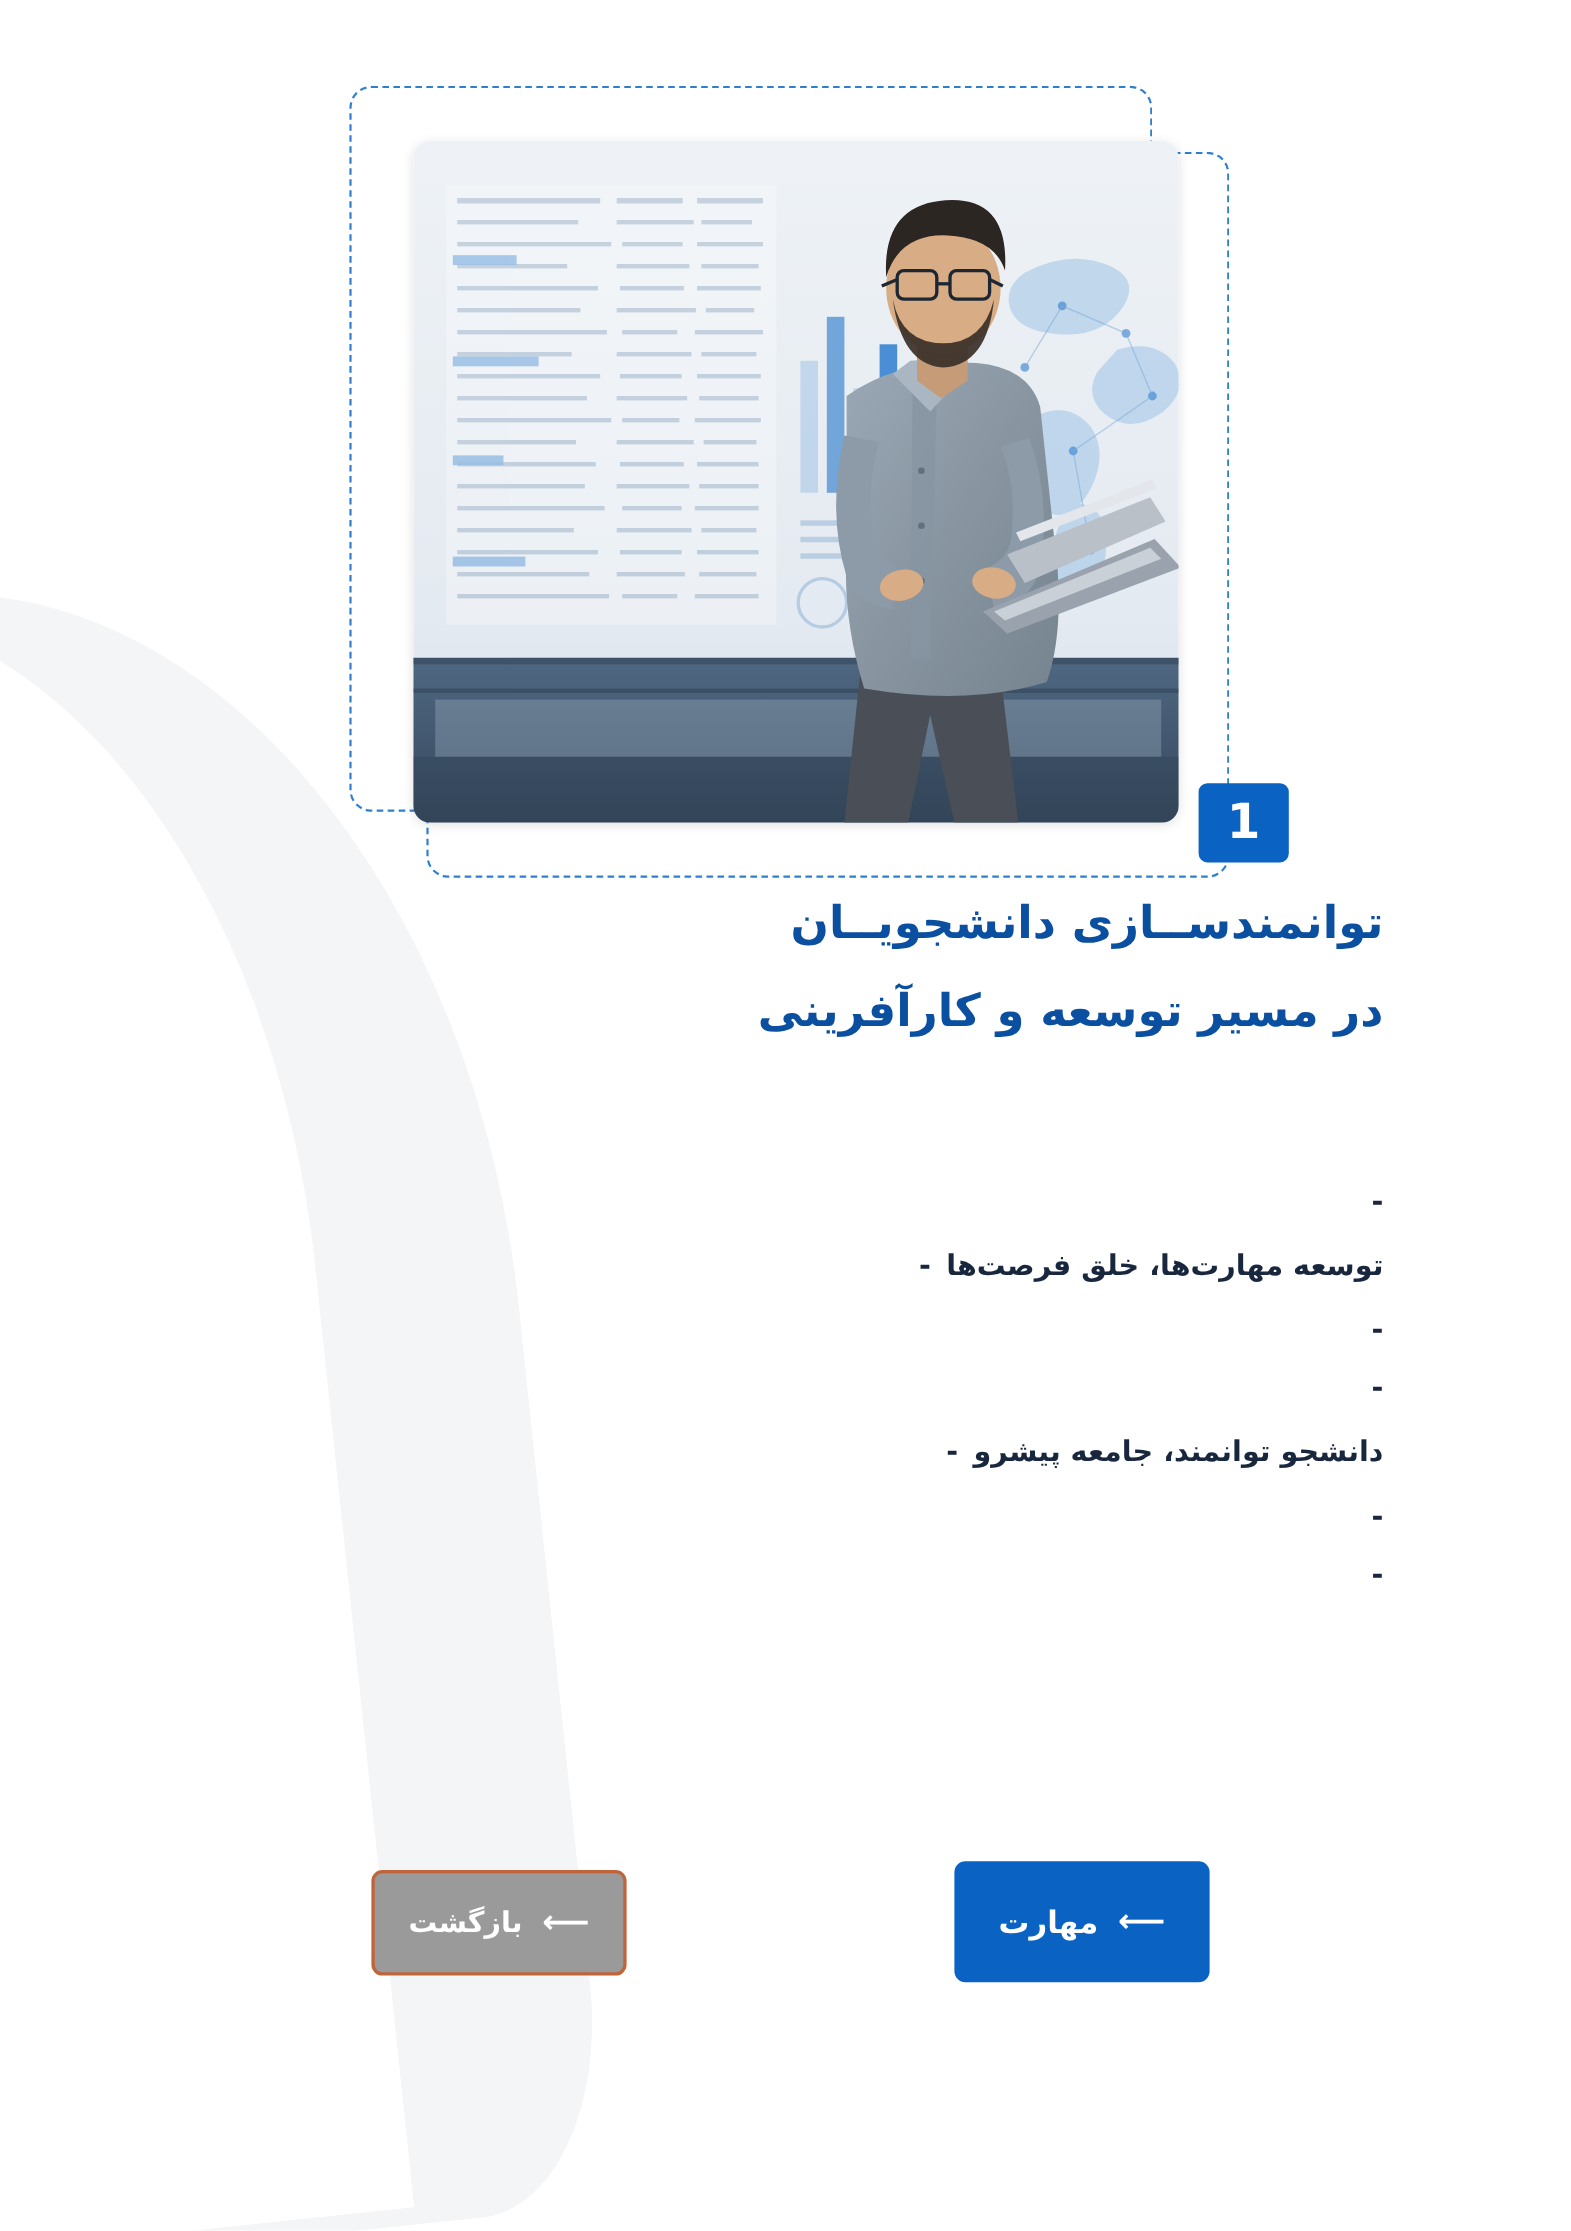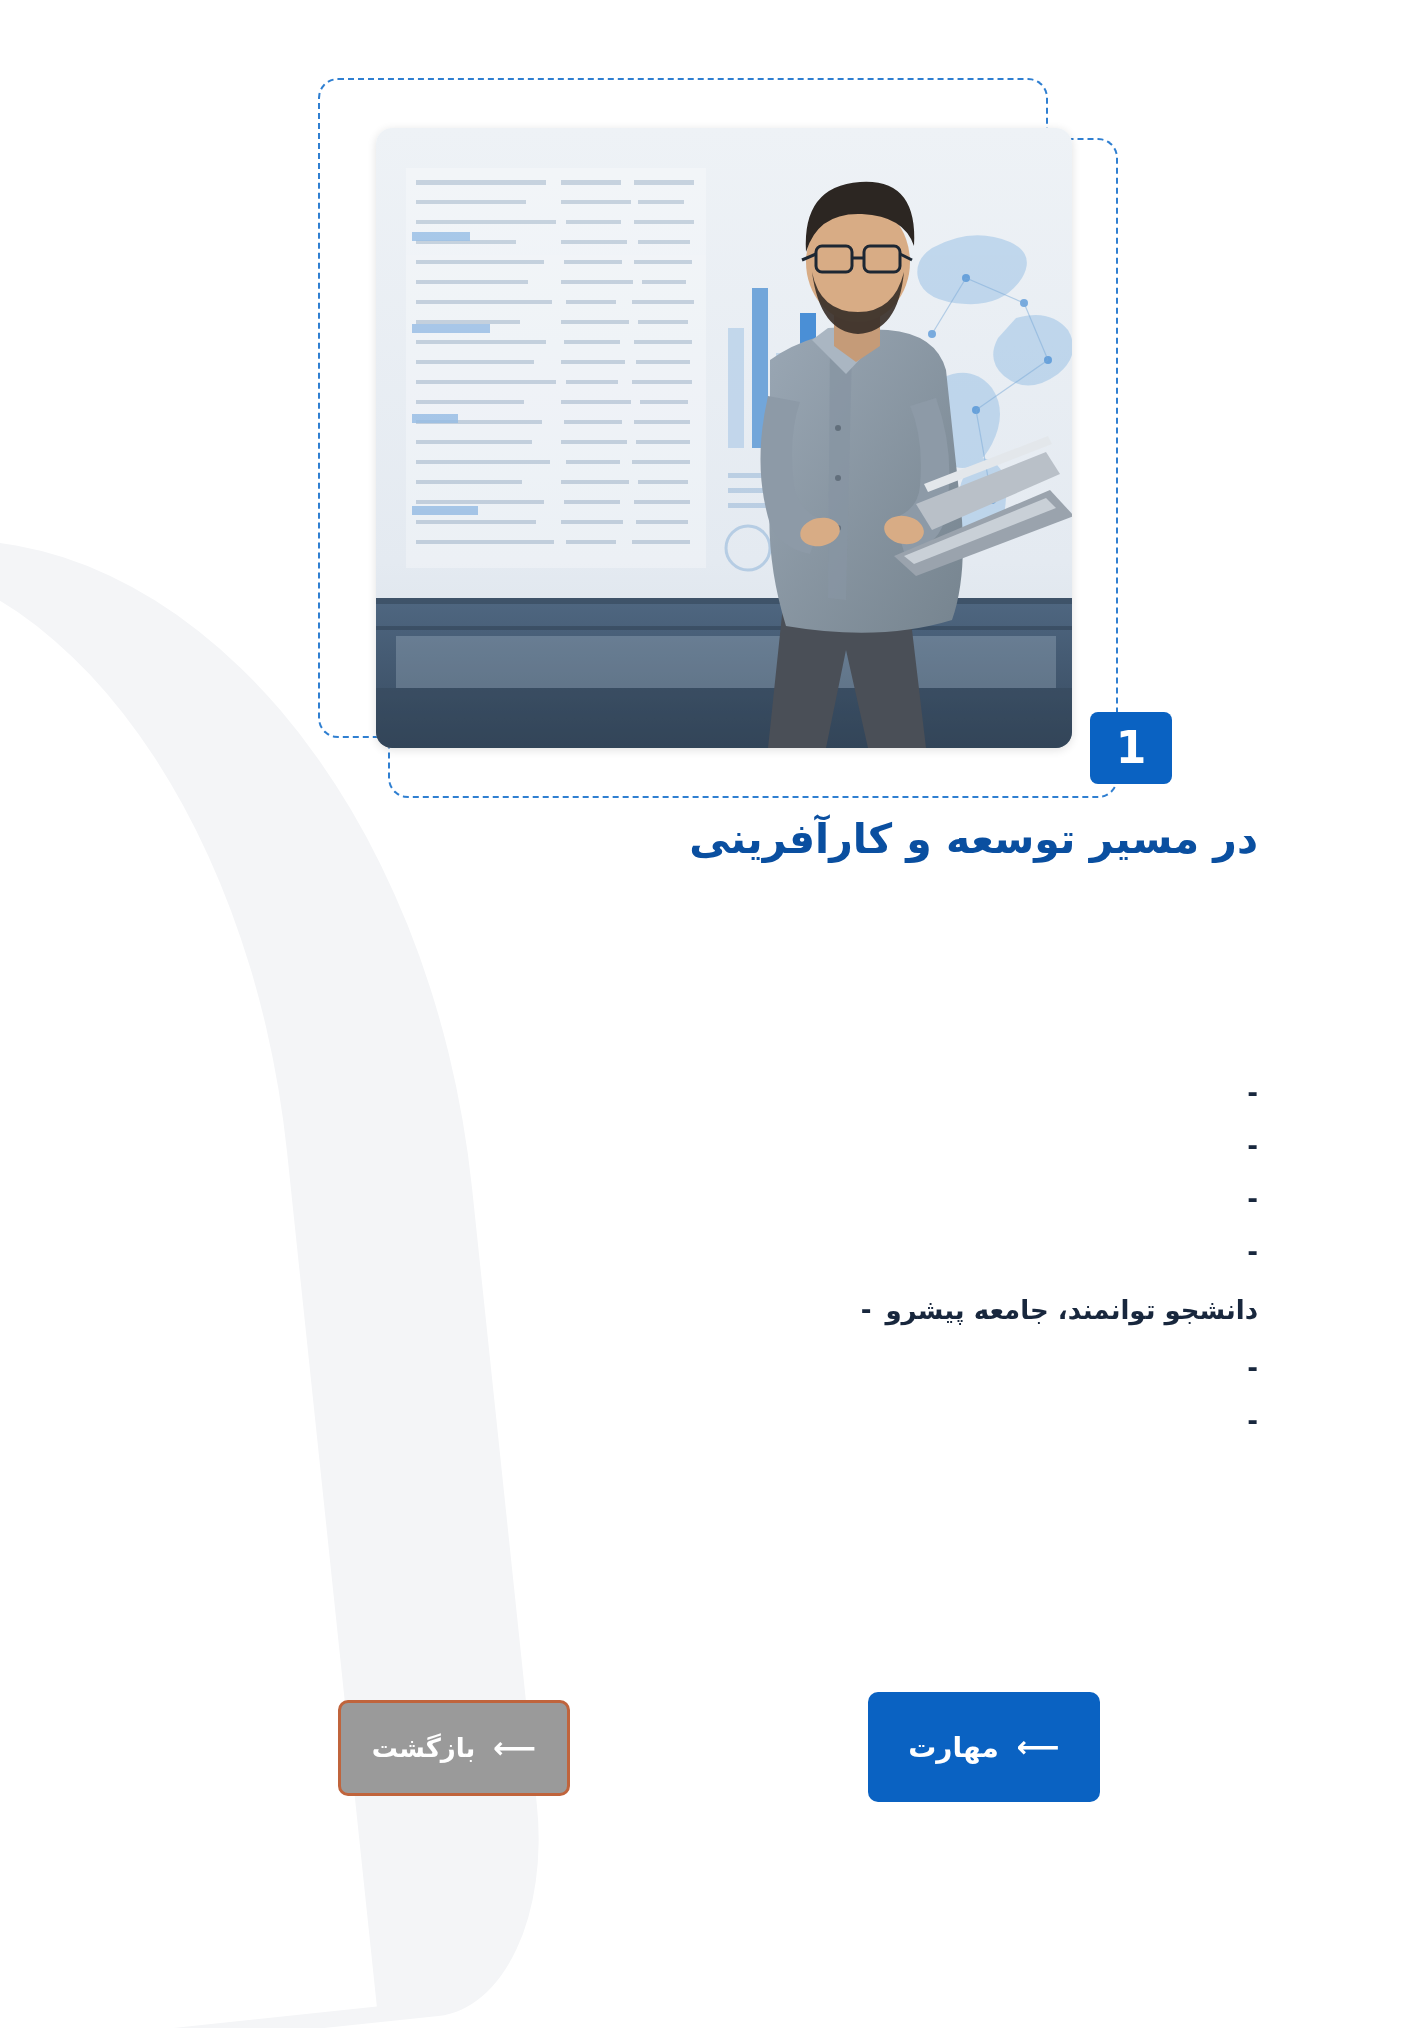--- a/index.html
+++ b/index.html
@@ -377,28 +377,30 @@
             <path d="M518 428 l156 -66 l24 26 l-158 60 z" fill="#9aa3ad"></path>
             <path d="M528 428 l142 -58 l10 10 l-142 56 z" fill="#c9d0d7"></path>
           </g>
         </svg>
       </div>
     </div>
 
     <div class="badge">1</div>
 
     <div class="title-block">
+      <div class="title-line l1">توانمندســازی دانشجویــان</div>
       <div class="title-line l2">در مسیر توسعه و کارآفرینی</div>
     </div>
 
     <div class="bullets">
       <div class="bullet-row">
         <span class="bullet-dash">-</span>
       </div>
       <div class="bullet-row">
+        <span class="bullet-text">توسعه مهارت‌ها، خلق فرصت‌ها</span>
         <span class="bullet-dash">-</span>
       </div>
       <div class="bullet-row">
         <span class="bullet-dash">-</span>
       </div>
       <div class="bullet-row">
         <span class="bullet-dash">-</span>
       </div>
       <div class="bullet-row">
         <span class="bullet-text">دانشجو توانمند، جامعه پیشرو</span>

